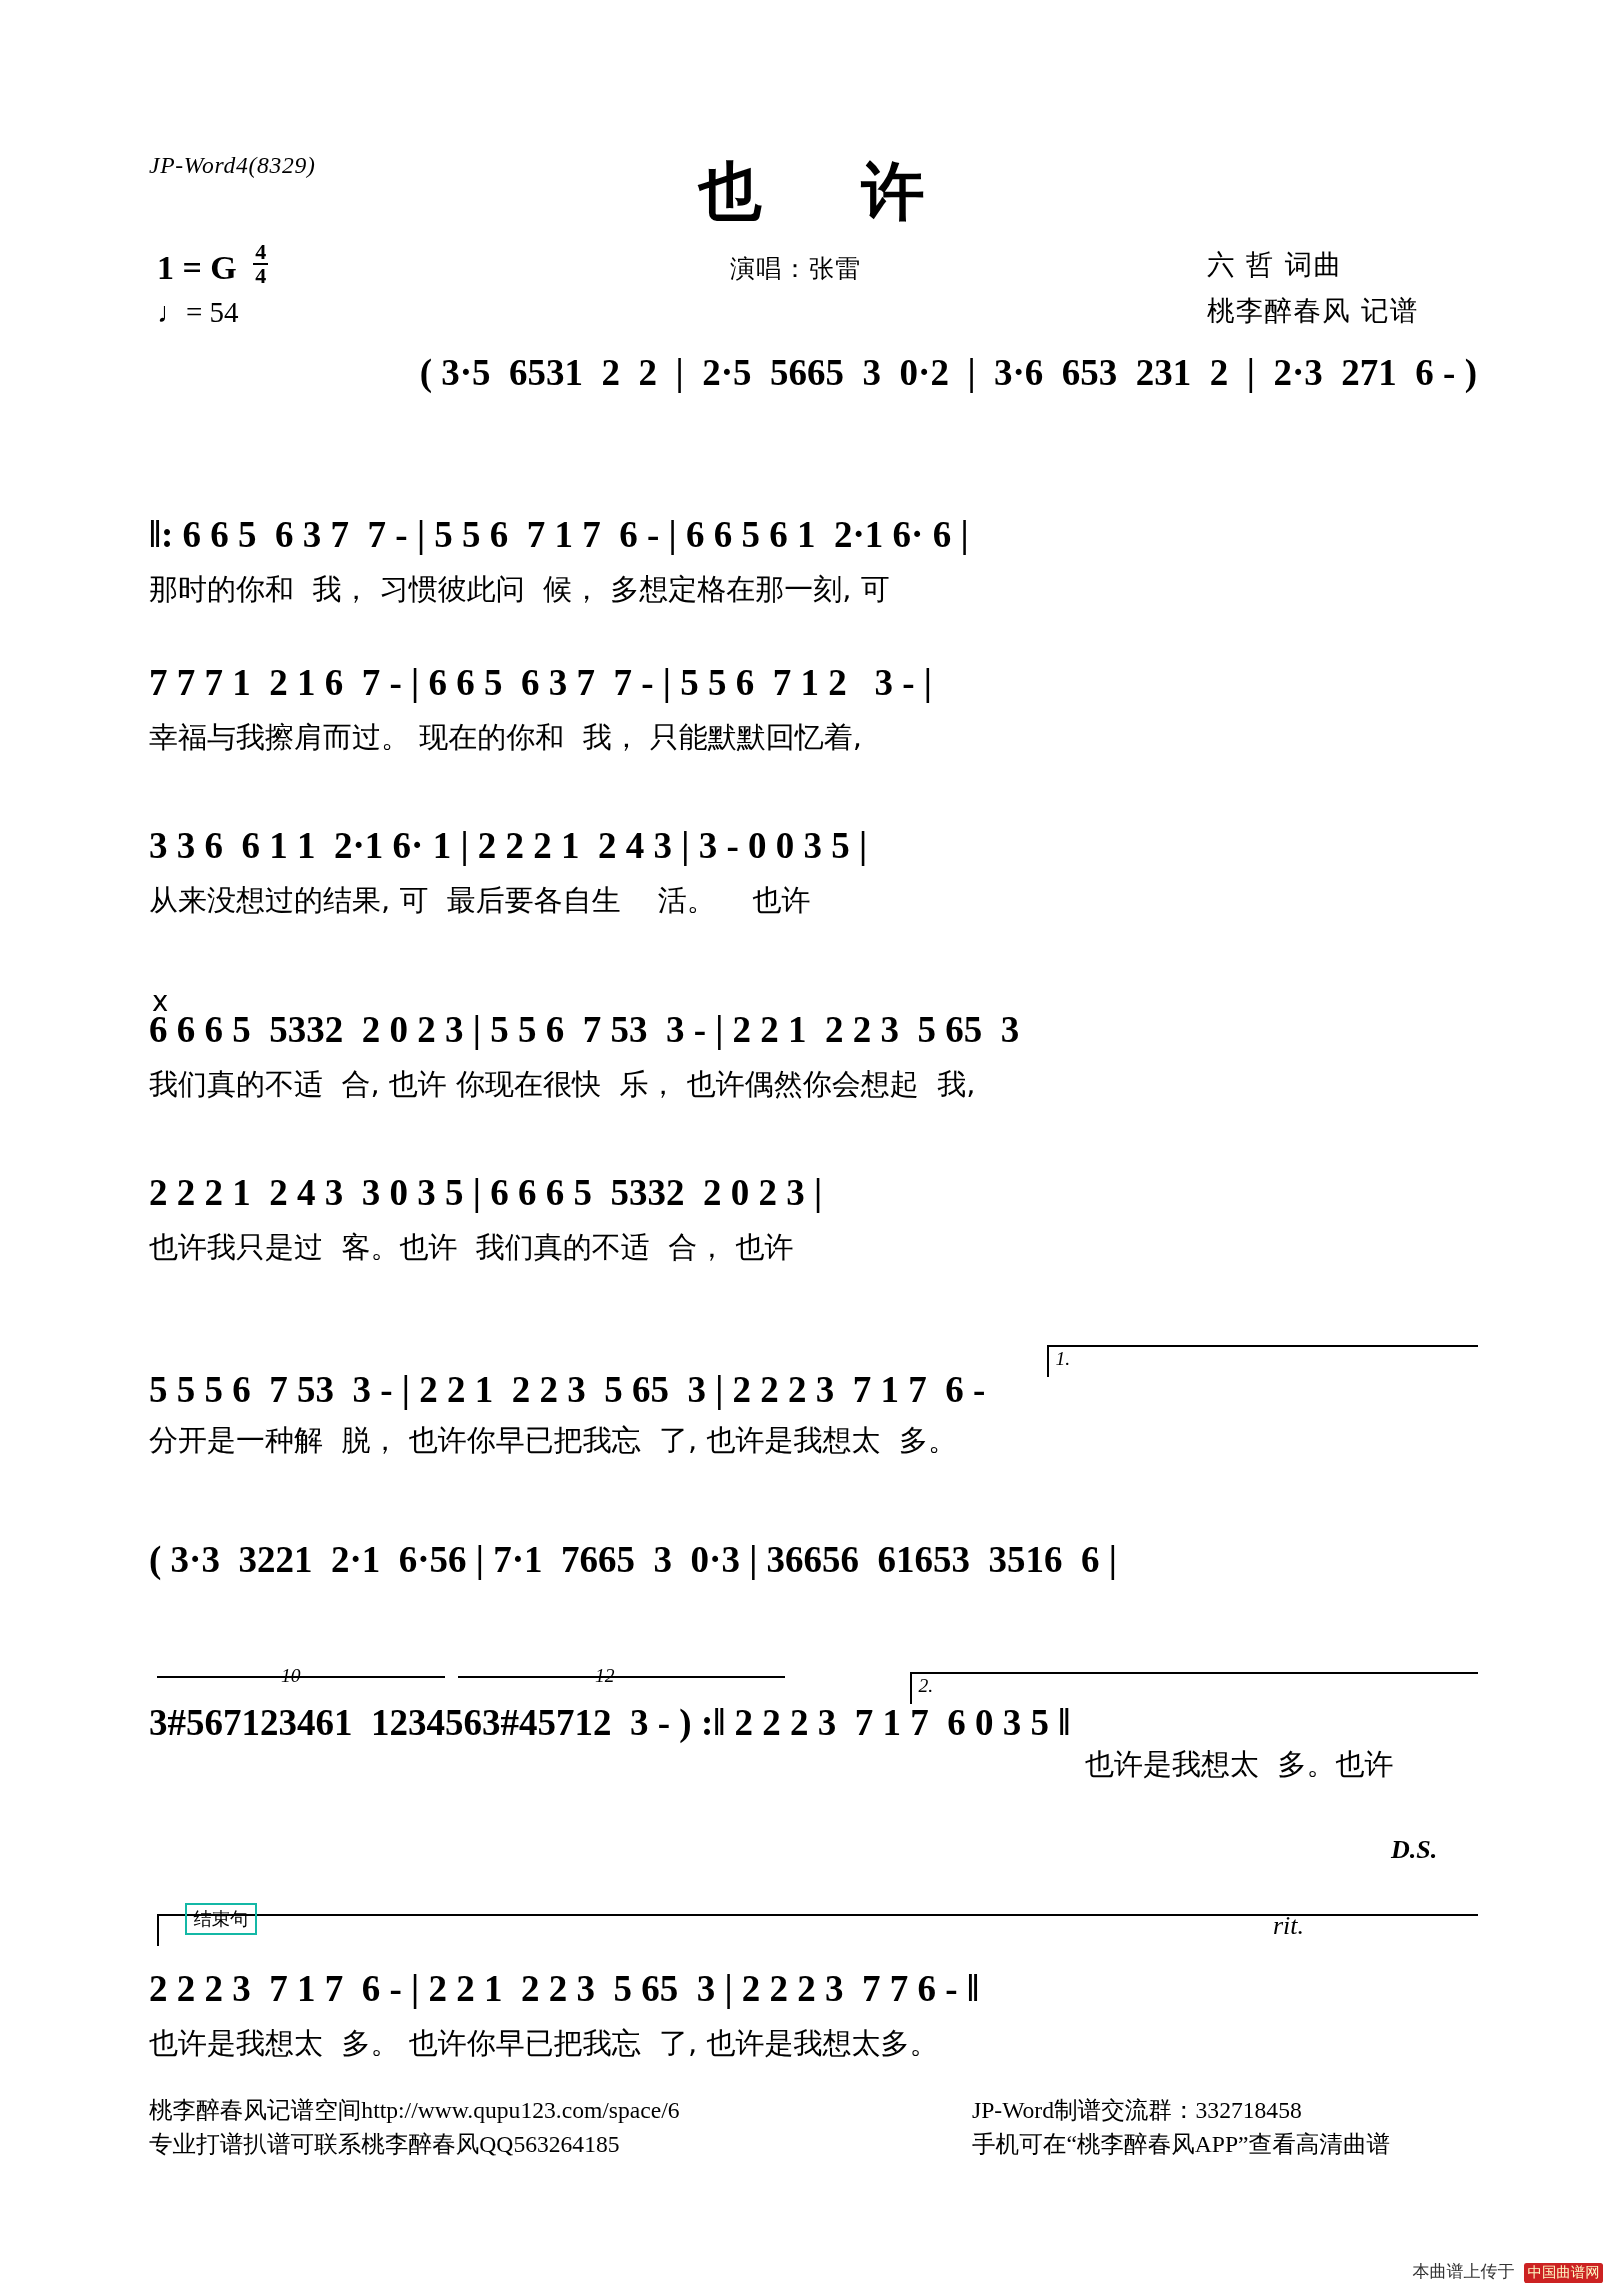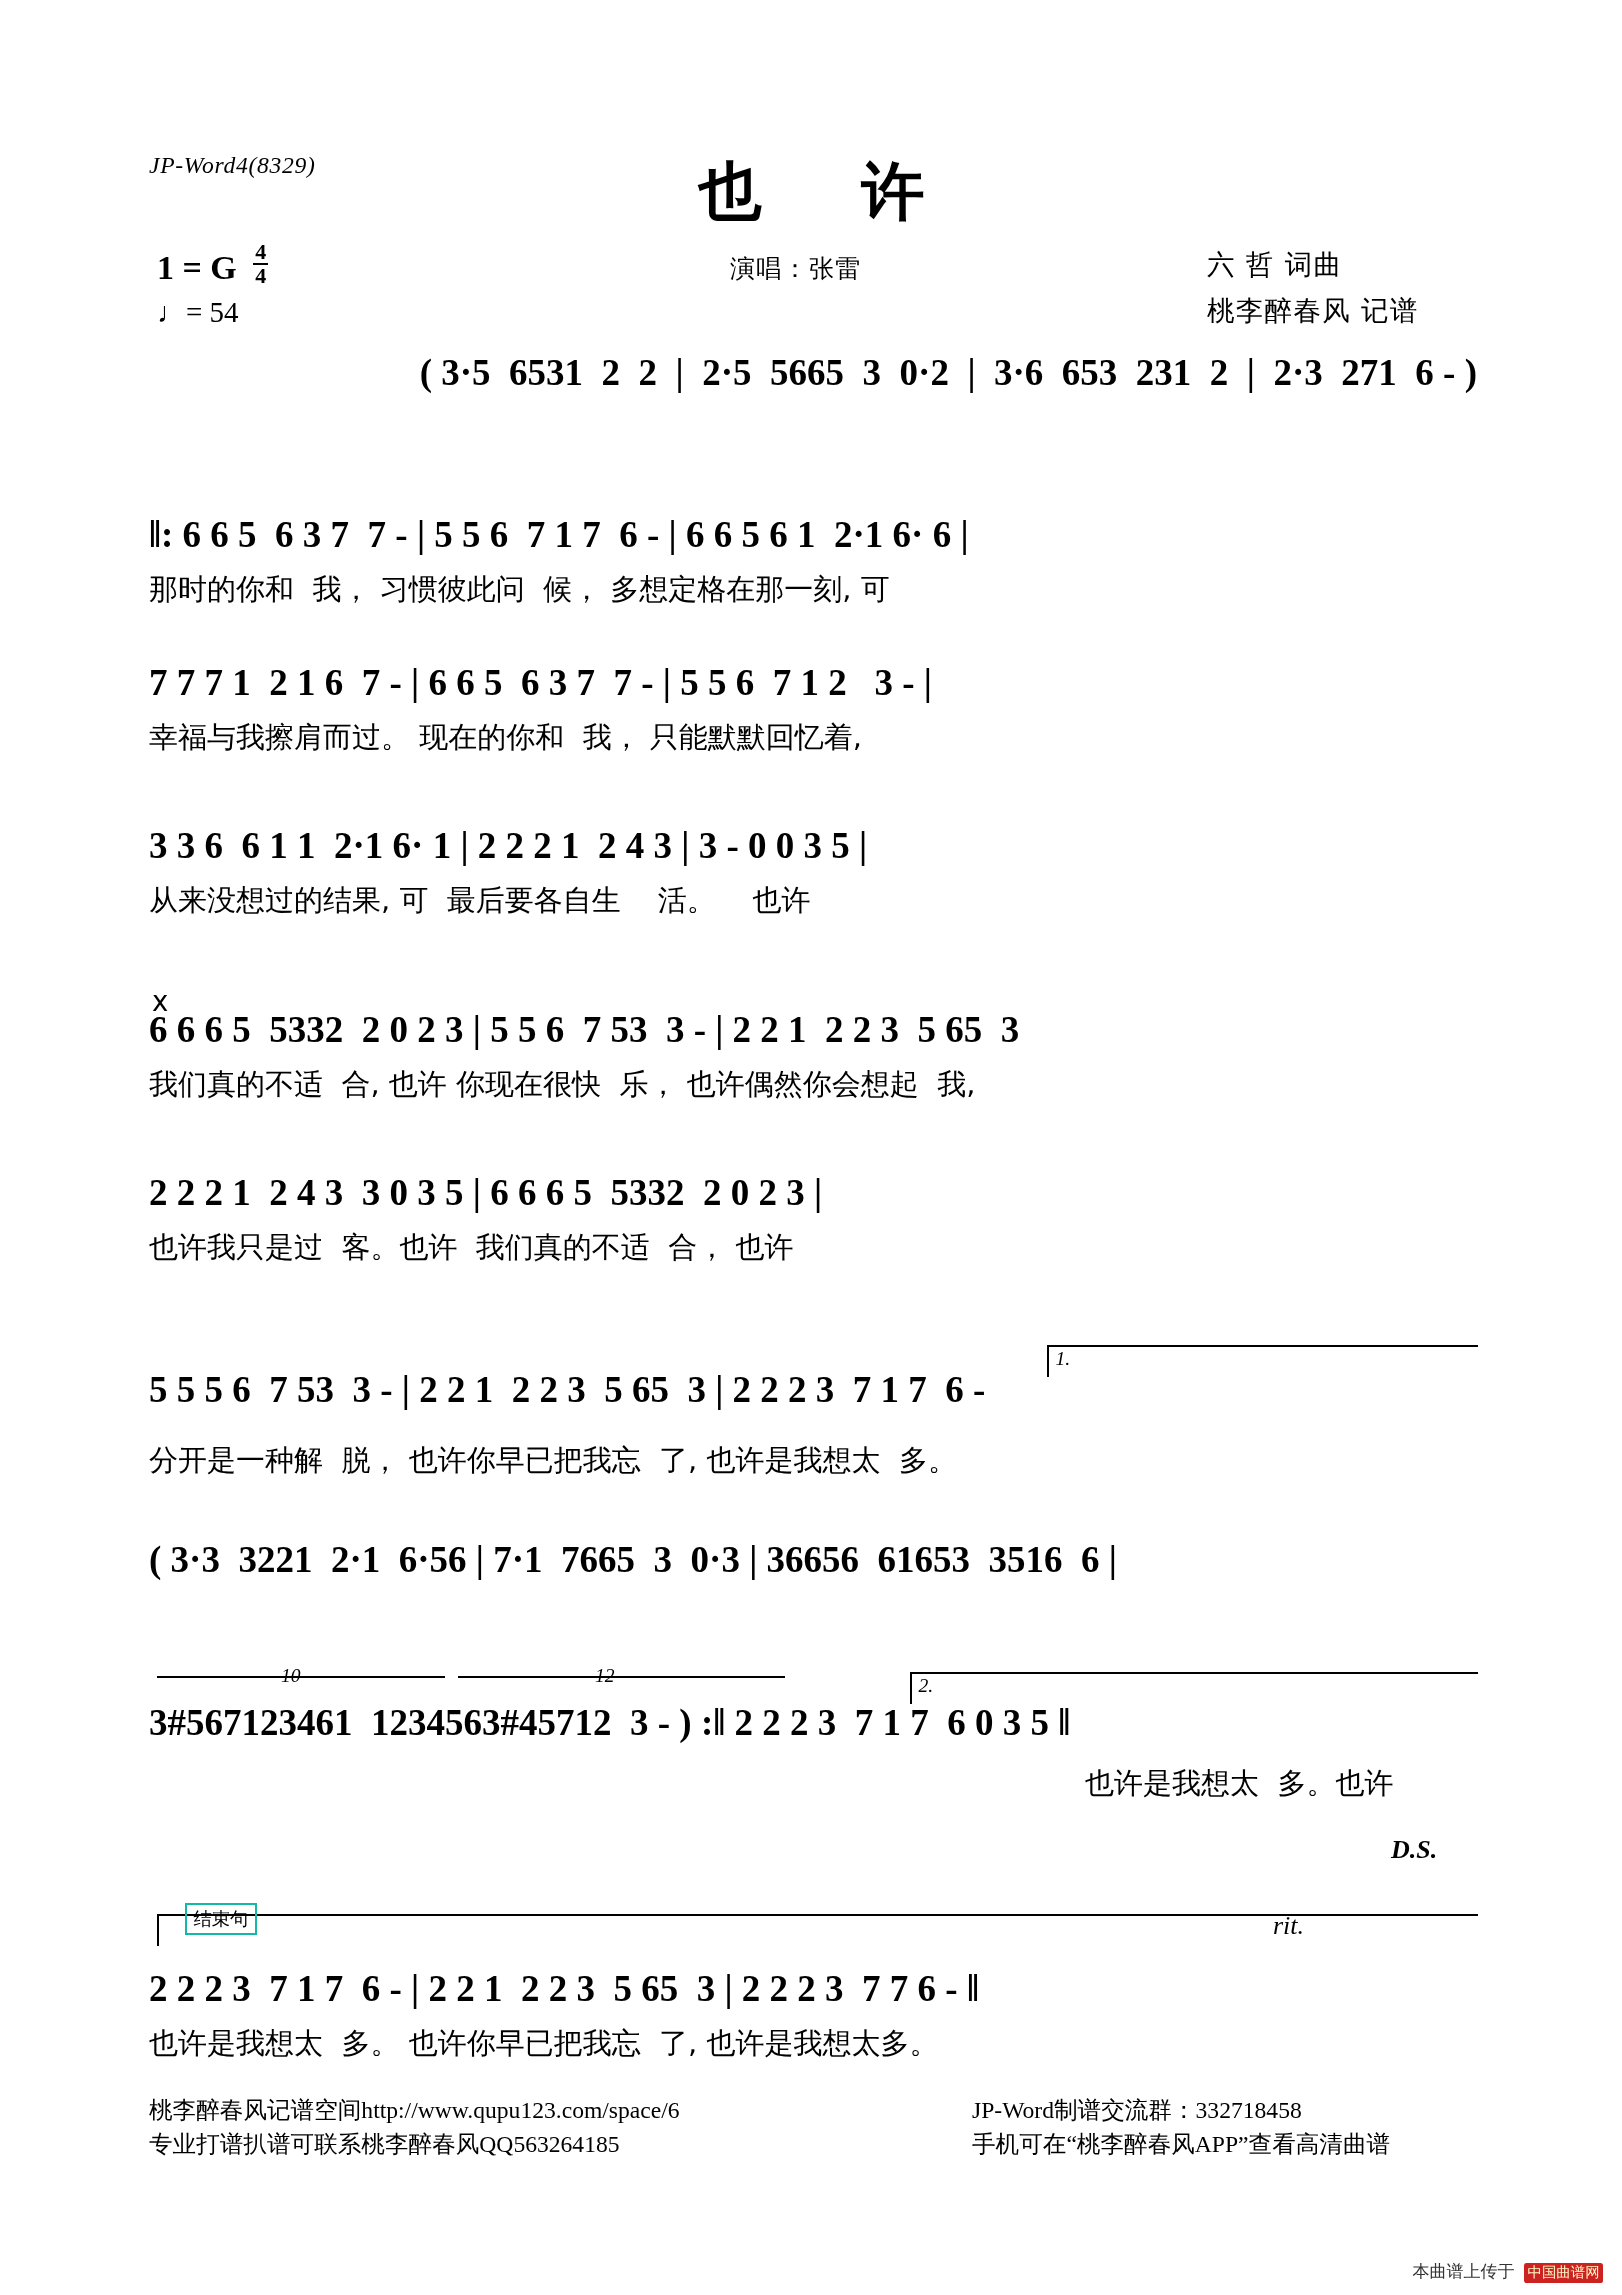--- a/index.html
+++ b/index.html
@@ -92,39 +92,39 @@
     <div class="notes">2 2 2 1  2 4 3  3 0 3 5 | 6 6 6 5  5332  2 0 2 3 |</div>
     <div class="lyrics" style="margin-top:14.4px;">也许我只是过  客。也许  我们真的不适  合， 也许</div>
   </div>
 
   <div class="endbox" style="left:1047px;top:1345px;width:429px;">
     <span>1.</span>
   </div>
 
   <div class="line" style="top:1368px;">
     <div class="notes">5 5 5 6  7 53  3 - | 2 2 1  2 2 3  5 65  3 | 2 2 2 3  7 1 7  6 -</div>
-    <div class="lyrics" style="margin-top:30px;">分开是一种解  脱， 也许你早已把我忘  了, 也许是我想太  多。</div>
+    <div class="lyrics" style="margin-top:10px;">分开是一种解  脱， 也许你早已把我忘  了, 也许是我想太  多。</div>
   </div>
 
   <div class="line" style="top:1538px;">
     <div class="notes">( 3·3  3221  2·1  6·56 | 7·1  7665  3  0·3 | 36656  61653  3516  6 |</div>
   </div>
 
   <div class="slurline" style="left:157px;top:1676px;width:288px;"></div>
   <div class="numlab" style="left:281px;top:1665px;">10</div>
   <div class="slurline" style="left:458px;top:1676px;width:327px;"></div>
   <div class="numlab" style="left:595px;top:1665px;">12</div>
 
   <div class="endbox" style="left:910px;top:1672px;width:566px;">
     <span>2.</span>
   </div>
 
   <div class="line" style="top:1701px;">
     <div class="notes">3#567123461  1234563#45712  3 - ) :‖ 2 2 2 3  7 1 7  6 0 3 5 ‖</div>
-    <div class="lyrics" style="margin-top:20px;margin-left:936px;">也许是我想太  多。也许</div>
+    <div class="lyrics" style="margin-top:1px;margin-left:936px;">也许是我想太  多。也许</div>
   </div>
   <div class="ds" style="left:1391px;top:1835px;">D.S.</div>
 
   <div class="endbox" style="left:157px;top:1914px;width:1319px;"></div>
   <div class="tagbox" style="left:185px;top:1903px;">结束句</div>
   <div class="rit" style="left:1273px;top:1911px;">rit.</div>
 
   <div class="line" style="top:1947px;margin-top:20px;">
     <div class="notes">2 2 2 3  7 1 7  6 - | 2 2 1  2 2 3  5 65  3 | 2 2 2 3  7 7 6 - ‖</div>
     <div class="lyrics" style="margin-top:14.4px;">也许是我想太  多。 也许你早已把我忘  了, 也许是我想太多。</div>

